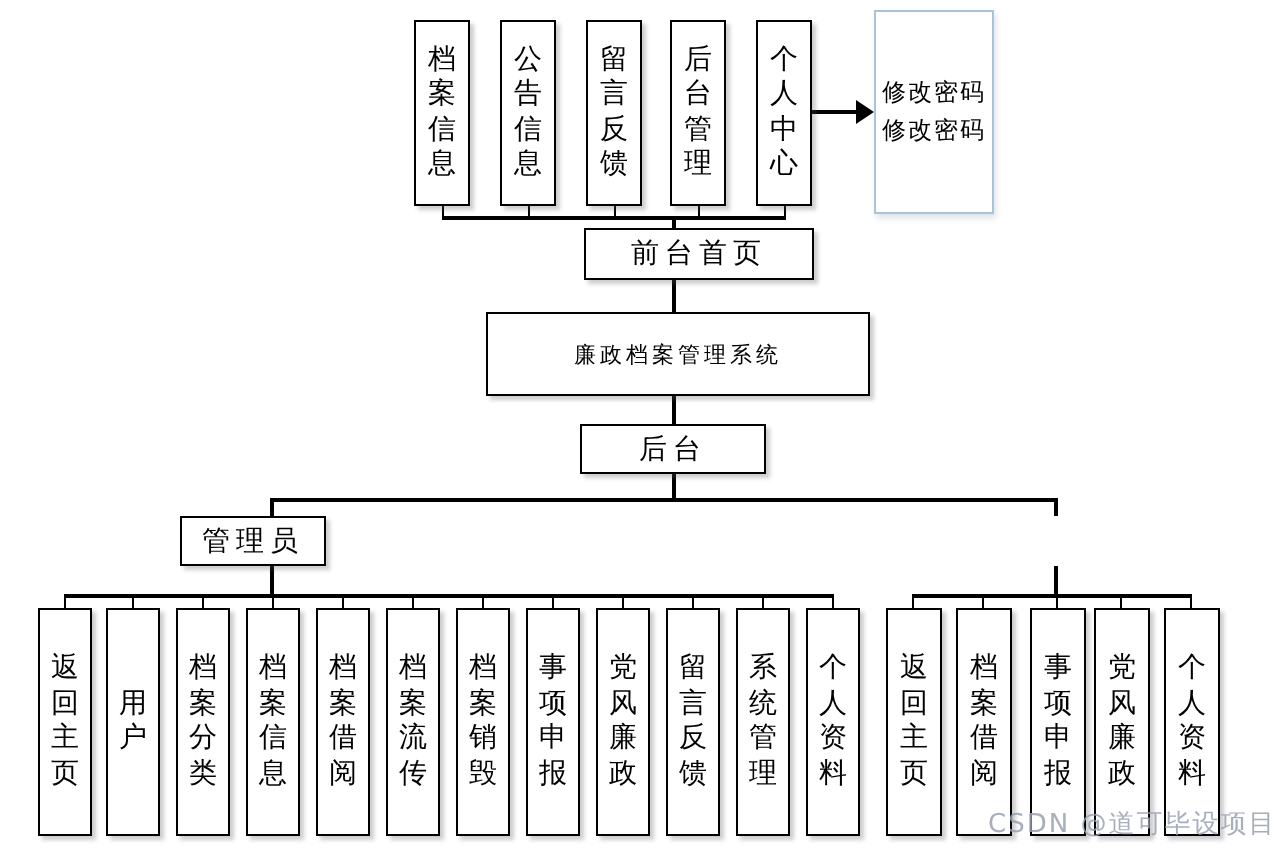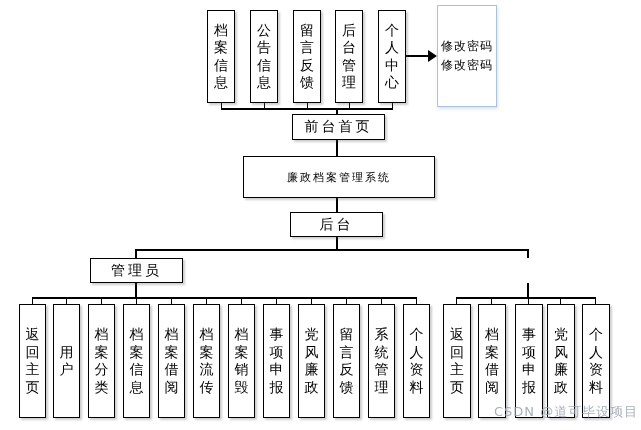--- a/index.html
+++ b/index.html
@@ -81,40 +81,40 @@
   </div>
 
   <div class="vline" style="left:221px;top:103px;width:1px;height:6px"></div>
   <div class="vline" style="left:264px;top:103px;width:1px;height:6px"></div>
   <div class="vline" style="left:307px;top:103px;width:1px;height:6px"></div>
   <div class="vline" style="left:349px;top:103px;width:1px;height:6px"></div>
   <div class="vline" style="left:392px;top:103px;width:1px;height:6px"></div>
   <div class="hline" style="left:221px;top:108px;width:172px;height:2px"></div>
   <div class="vline" style="left:336px;top:109px;width:2px;height:5px"></div>
 
-  <div class="box" style="left:292px;top:114px;width:93px;height:26px">
+  <div class="box" style="left:292px;top:114px;width:115px;height:26px">
     <span class="hlabel">前台首页</span>
   </div>
   <div class="vline" style="left:336px;top:140px;width:2px;height:16px"></div>
 
   <div class="box" style="left:243px;top:156px;width:192px;height:42px">
     <span class="hlabel title-label">廉政档案管理系统</span>
   </div>
   <div class="vline" style="left:336px;top:198px;width:2px;height:14px"></div>
 
   <div class="box" style="left:290px;top:212px;width:93px;height:25px">
     <span class="hlabel">后台</span>
   </div>
   <div class="vline" style="left:336px;top:237px;width:2px;height:12px"></div>
 
   <div class="hline" style="left:135px;top:249px;width:394px;height:2px"></div>
   <div class="vline" style="left:135px;top:251px;width:2px;height:7px"></div>
   <div class="vline" style="left:527px;top:251px;width:2px;height:7px"></div>
 
-  <div class="box" style="left:90px;top:258px;width:93px;height:25px">
+  <div class="box" style="left:90px;top:258px;width:73px;height:25px">
     <span class="hlabel">管理员</span>
   </div>
 
   <div class="vline" style="left:135px;top:283px;width:2px;height:14px"></div>
   <div class="hline" style="left:32px;top:297px;width:385px;height:2px"></div>
   <div class="vline" style="left:32px;top:299px;width:1px;height:5px"></div>
   <div class="vline" style="left:66px;top:299px;width:1px;height:5px"></div>
   <div class="vline" style="left:101px;top:299px;width:1px;height:5px"></div>
   <div class="vline" style="left:136px;top:299px;width:1px;height:5px"></div>
   <div class="vline" style="left:171px;top:299px;width:1px;height:5px"></div>

